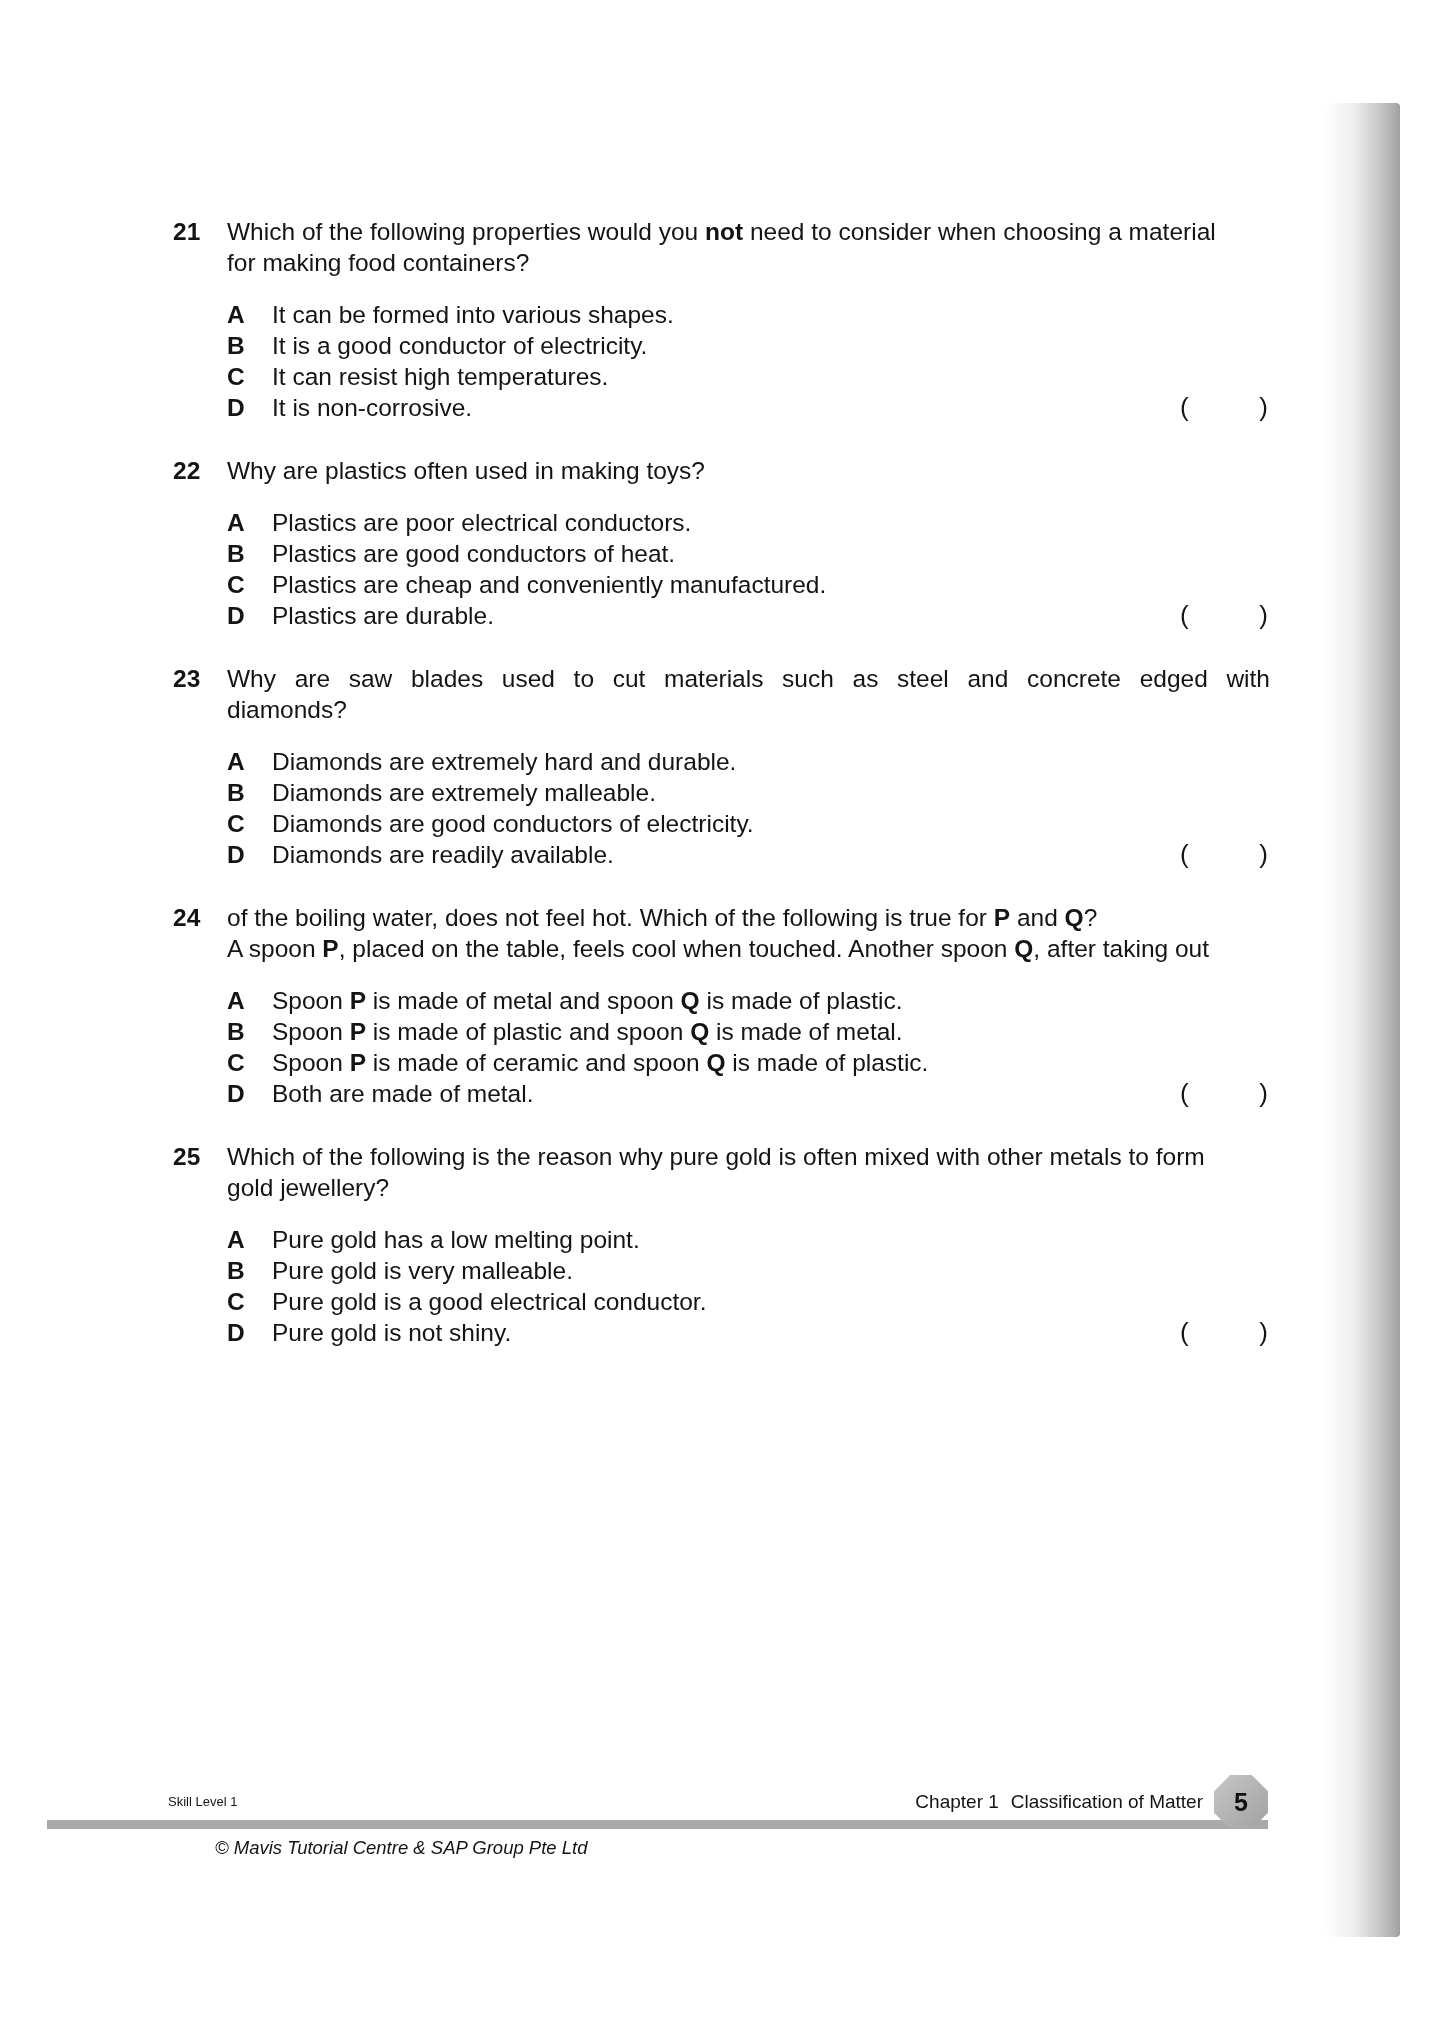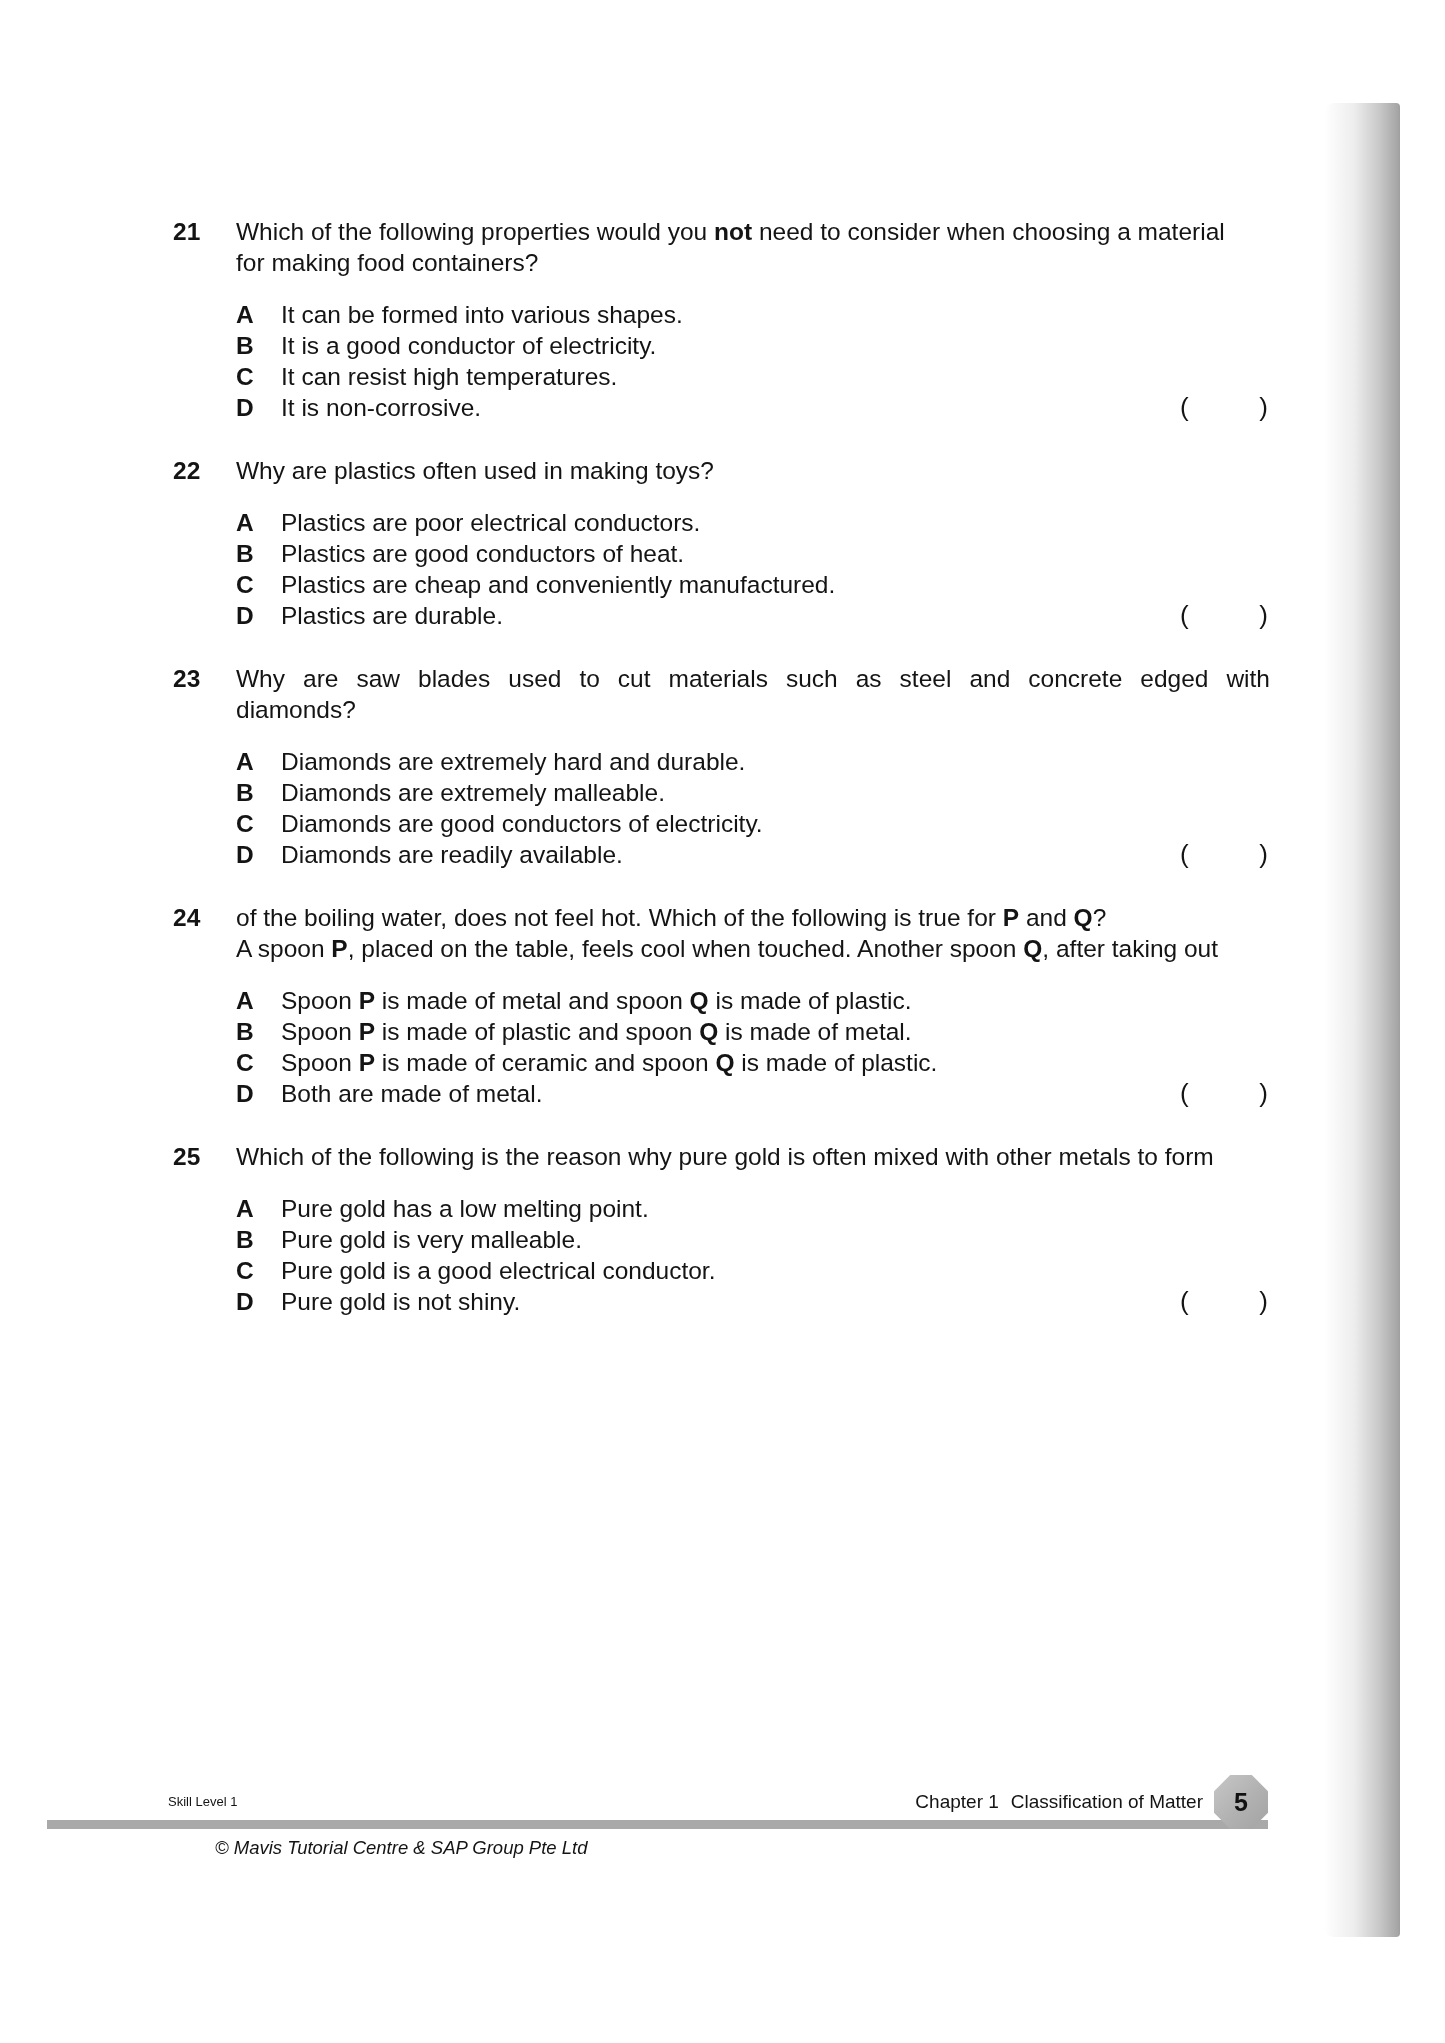--- a/index.html
+++ b/index.html
@@ -26,21 +26,21 @@
 
   
   .questions {
     position: absolute;
     left: 173px;
     top: 216px;
     width: 1097px;
     font-size: 24.5px;
     line-height: 31px;
   }
-  .question { display: flex; margin-bottom: 32px; gap: 9px; }
+  .question { display: flex; margin-bottom: 32px; }
   .q-num { width: 54px; font-weight: bold; flex: 0 0 54px; }
   .q-content { flex: 1 1 auto; width: 1043px; }
   .q-stem { margin-bottom: 21px; }
   .stem-line { white-space: nowrap; }
   .stem-line.justified {
     white-space: normal;
     text-align: justify;
     text-align-last: justify;
   }
   .q-options { }
@@ -238,20 +238,21 @@
               </div>
             </div>
           </div>
         </div>
       </div>
       <div class="question">
         <div class="q-num">25</div>
         <div class="q-content">
           <div class="q-stem">
             <div class="stem-line"><span>Which of the following is the reason why pure gold is often mixed with other metals to form</span></div>
+            <div class="stem-line"><span>gold jewellery?</span></div>
           </div>
           <div class="q-options">
             <div class="option-row">
               <div class="opt-letter">A</div>
               <div class="opt-text"><span>Pure gold has a low melting point.</span></div>
             </div>
             <div class="option-row">
               <div class="opt-letter">B</div>
               <div class="opt-text"><span>Pure gold is very malleable.</span></div>
             </div>

